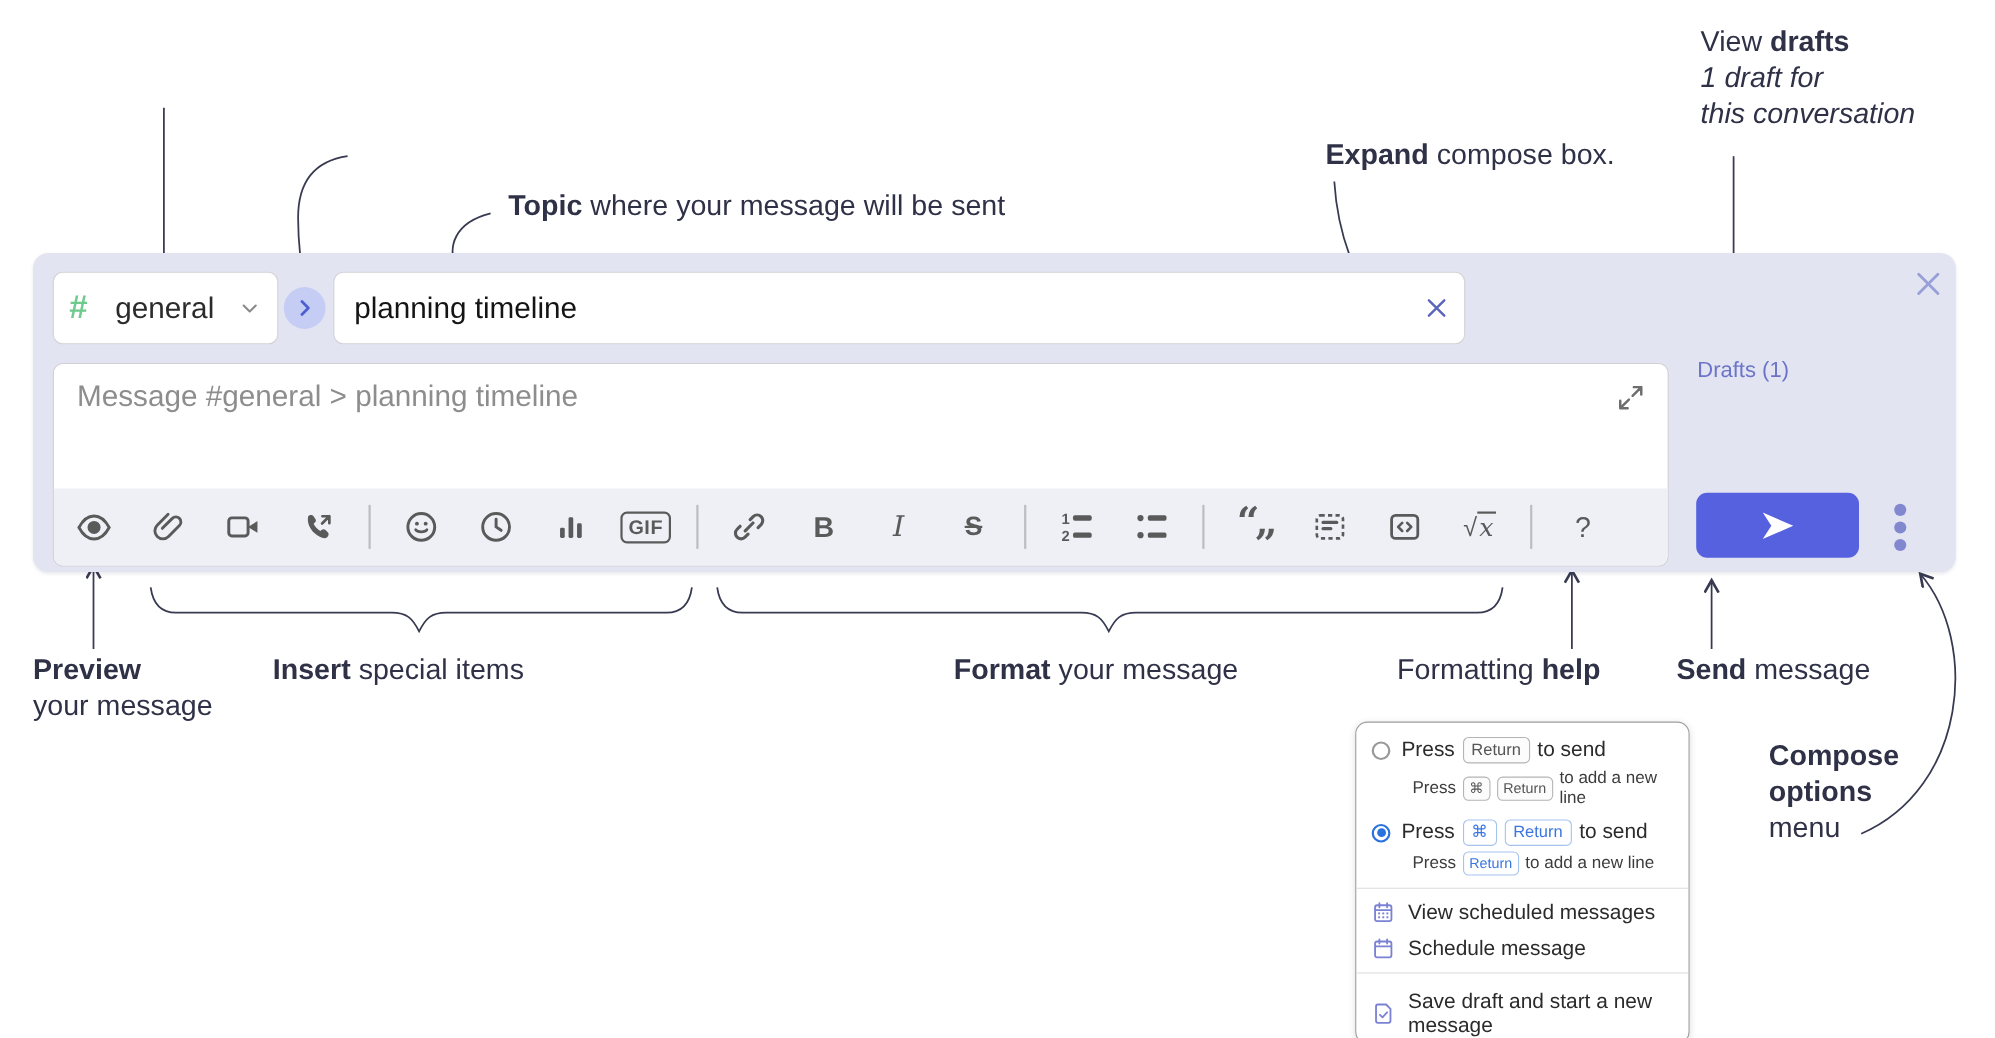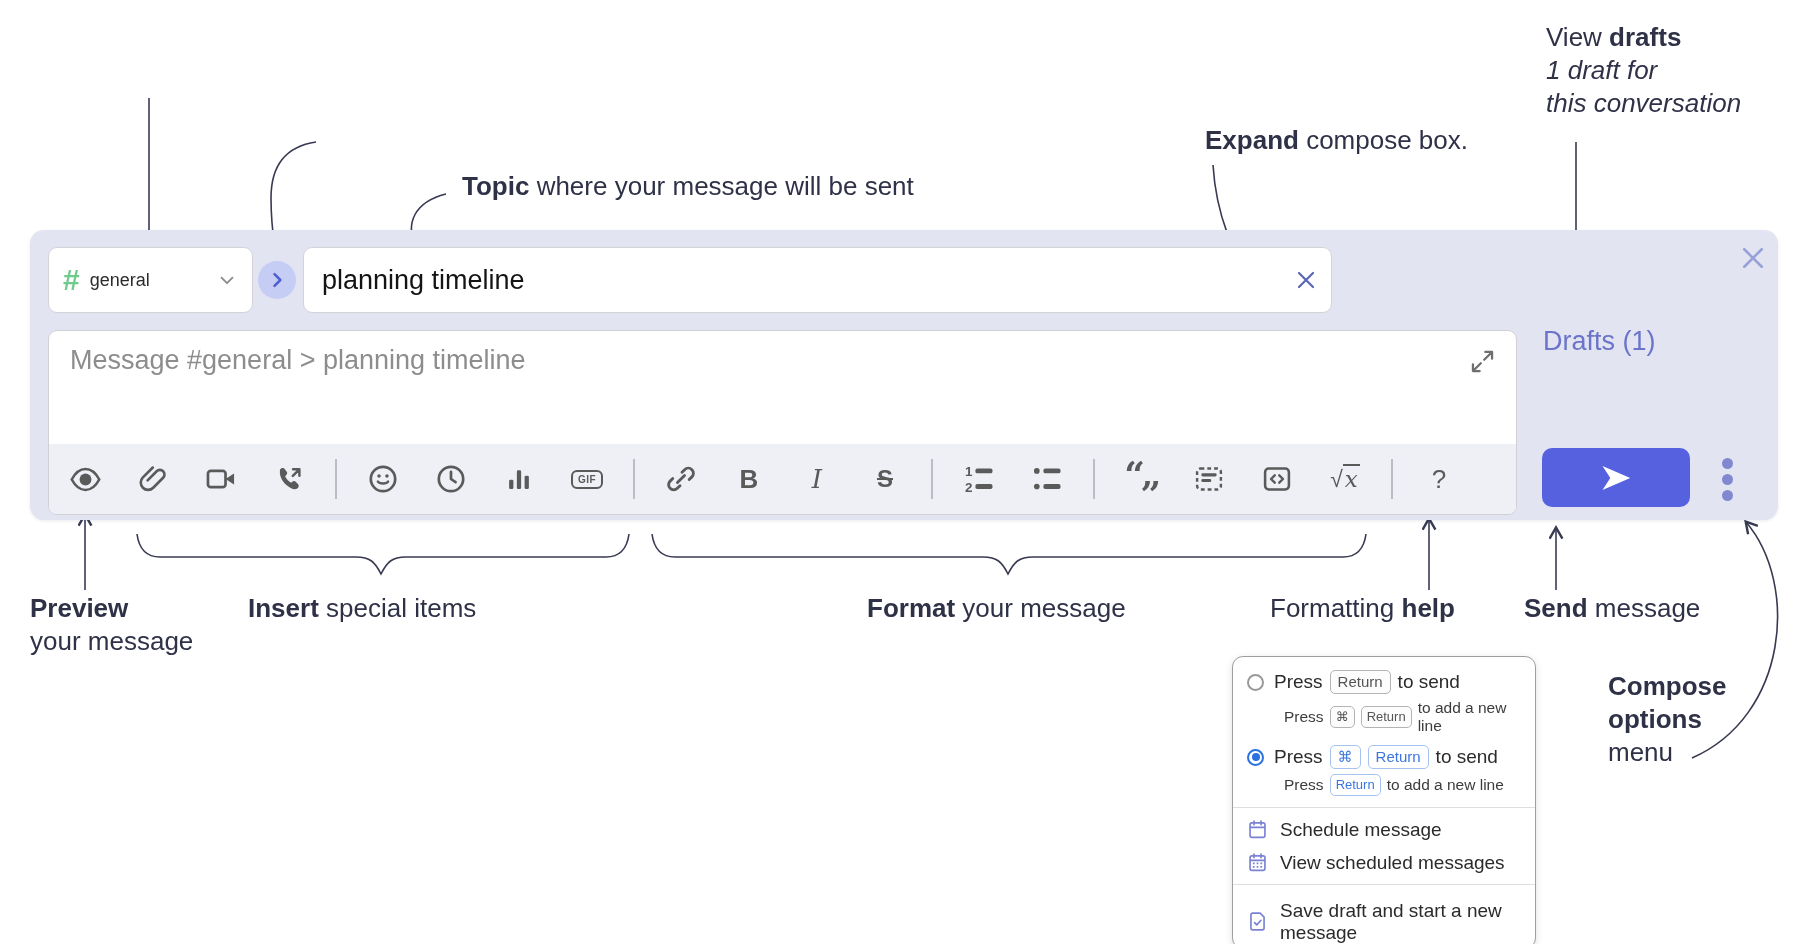--- a/index.html
+++ b/index.html
@@ -13,21 +13,21 @@
   .arrow-layer{position:absolute;left:0;top:0;pointer-events:none;}
 
   
   .compose-box{position:absolute;left:30px;top:230px;width:1748px;height:290px;
                background:var(--compose-bg,#e2e4f2);border-radius:14px;
                box-shadow:0 1px 3px rgba(40,45,80,.10);}
   .chan-select{position:absolute;left:18px;top:17px;width:205px;height:66px;background:#fff;
                border:1px solid #d3d3d8;border-radius:9px;display:flex;align-items:center;
                padding:0 14px;box-sizing:border-box;cursor:pointer;}
   .chan-hash{color:var(--hash-green,#6fcb8c);font-weight:700;font-size:30px;margin-right:10px;}
-  .chan-name{font-size:18px;color:#2b2b2b;}
+  .chan-name{font-size:27px;color:#2b2b2b;margin-left:15px;}
   .chan-chev{margin-left:auto;color:#8a8a8a;display:flex;}
   .goto-btn{position:absolute;left:228px;top:31px;width:38px;height:38px;border-radius:50%;
             background:#c5cdf5;border:none;display:flex;align-items:center;justify-content:center;
             color:#4d5fd0;cursor:pointer;padding:0;}
   .topic-wrap{position:absolute;left:273px;top:17px;width:1029px;height:66px;background:#fff;
               border:1px solid #d3d3d8;border-radius:9px;box-sizing:border-box;
               display:flex;align-items:center;}
   .topic-input{flex:1;border:none;outline:none;font-family:"Liberation Sans",sans-serif;
                font-size:27px;color:#141414;padding:0 18px;background:transparent;min-width:0;}
   .topic-clear{background:none;border:none;color:#5b66ba;display:flex;align-items:center;
@@ -43,33 +43,33 @@
               align-items:center;justify-content:center;}
   .toolbar{position:absolute;left:0;right:0;bottom:0;height:70px;background:#eef0f6;
            border-radius:0 0 9px 9px;display:flex;align-items:center;padding:0 0 0 14px;
            box-sizing:border-box;}
   .tb-btn{width:44px;height:48px;margin-right:24px;border:none;background:none;padding:0;
           display:flex;align-items:center;justify-content:center;color:#5a5a5a;cursor:pointer;flex:none;}
   .tb-sep{width:2px;height:40px;background:#bcbcc4;margin-right:24px;flex:none;}
   .tb-letter{font-size:26px;font-weight:700;}
   .tb-italic{font-family:"DejaVu Serif",serif;font-style:italic;font-size:26px;font-weight:500;}
   .tb-strike{font-size:24px;font-weight:600;text-decoration:line-through;}
-  .tb-gif{border:2px solid currentColor;border-radius:6px;font-size:10px;font-weight:700;
+  .tb-gif{border:2px solid currentColor;border-radius:6px;font-size:18px;font-weight:700;
           padding:2px 5px;letter-spacing:.5px;}
   .tb-quote{font-family:"DejaVu Serif",serif;font-weight:700;font-size:36px;letter-spacing:-4px;
             line-height:20px;height:30px;}
   .tb-math{font-size:23px;}
   .tb-math .vinc{border-top:2px solid currentColor;font-style:italic;
                  font-family:"DejaVu Serif",serif;padding:0 2px;}
   .tb-help{font-size:26px;font-weight:400;}
 
   .close-btn{position:absolute;left:1705px;top:10px;width:36px;height:36px;border:none;
              background:none;color:#98a0d8;cursor:pointer;padding:0;display:flex;
              align-items:center;justify-content:center;}
-  .drafts-link{position:absolute;left:1513px;top:96px;font-size:27px;
+  .drafts-link{position:absolute;left:1513px;top:96px;font-size:20px;
                color:var(--drafts-link,#6b74c9);cursor:pointer;}
   .send-btn{position:absolute;left:1512px;top:218px;width:148px;height:59px;border:none;
             border-radius:10px;background:var(--send-button,#5661e0);cursor:pointer;
             display:flex;align-items:center;justify-content:center;padding:0;}
   .kebab-btn{position:absolute;left:1678px;top:222px;width:38px;height:54px;border:none;
              background:none;cursor:pointer;display:flex;flex-direction:column;gap:5px;
              align-items:center;justify-content:center;padding:0;}
   .kebab-btn i{width:11px;height:11px;border-radius:50%;background:#8288cf;}
 
   
@@ -396,41 +396,41 @@
           <kbd class="blue">Return</kbd>
           <span>to add a new line</span>
         </div>
       </div>
     <div class="items-sec" id="items-sec">
         <div class="menu-item">
           <span class="mi-ic">
             <svg width="21" height="21" viewBox="0 0 24 24">
               <rect x="3.5" y="4.5" width="17" height="16.5" rx="2.2" fill="none" stroke="currentColor" stroke-width="1.9"></rect>
               <path d="M8 2.4 V6.6 M16 2.4 V6.6 M3.8 9.5 H20.2" fill="none" stroke="currentColor" stroke-width="1.9" stroke-linecap="round"></path>
-            </svg>
-          </span>
-          <span>Schedule message</span>
-        </div>
-        <div class="menu-item">
-          <span class="mi-ic">
-            <svg width="21" height="21" viewBox="0 0 24 24">
-              <rect x="3.5" y="4.5" width="17" height="16.5" rx="2.2" fill="none" stroke="currentColor" stroke-width="1.9"></rect>
-              <path d="M8 2.4 V6.6 M16 2.4 V6.6 M3.8 9.5 H20.2" fill="none" stroke="currentColor" stroke-width="1.9" stroke-linecap="round"></path>
               <g fill="currentColor">
                 <rect x="6.7" y="12" width="2" height="2"></rect>
                 <rect x="11" y="12" width="2" height="2"></rect>
                 <rect x="15.3" y="12" width="2" height="2"></rect>
                 <rect x="6.7" y="16" width="2" height="2"></rect>
                 <rect x="11" y="16" width="2" height="2"></rect>
                 <rect x="15.3" y="16" width="2" height="2"></rect>
               </g>
             </svg>
           </span>
           <span>View scheduled messages</span>
         </div>
+        <div class="menu-item">
+          <span class="mi-ic">
+            <svg width="21" height="21" viewBox="0 0 24 24">
+              <rect x="3.5" y="4.5" width="17" height="16.5" rx="2.2" fill="none" stroke="currentColor" stroke-width="1.9"></rect>
+              <path d="M8 2.4 V6.6 M16 2.4 V6.6 M3.8 9.5 H20.2" fill="none" stroke="currentColor" stroke-width="1.9" stroke-linecap="round"></path>
+            </svg>
+          </span>
+          <span>Schedule message</span>
+        </div>
       </div>
     <div class="items-sec last" id="items-sec-last">
         <div class="menu-item">
           <span class="mi-ic">
             <svg width="21" height="21" viewBox="0 0 24 24">
               <path d="M6.5 2.5 h8.5 l4.5 4.5 v12.5 a2 2 0 0 1 -2 2 h-11 a2 2 0 0 1 -2 -2 v-15 a2 2 0 0 1 2 -2 Z" fill="none" stroke="currentColor" stroke-width="1.9" stroke-linejoin="round"></path>
               <path d="M8.6 13.2 l2.6 2.6 L16 10.6" fill="none" stroke="currentColor" stroke-width="1.9" stroke-linecap="round" stroke-linejoin="round"></path>
             </svg>
           </span>
           <span>Save draft and start a new message</span>

